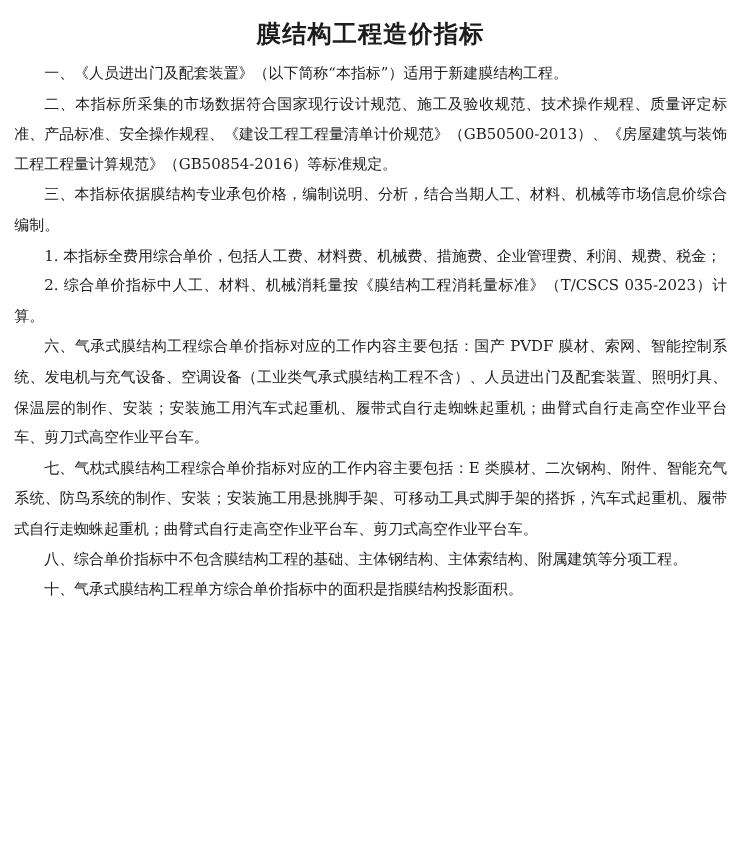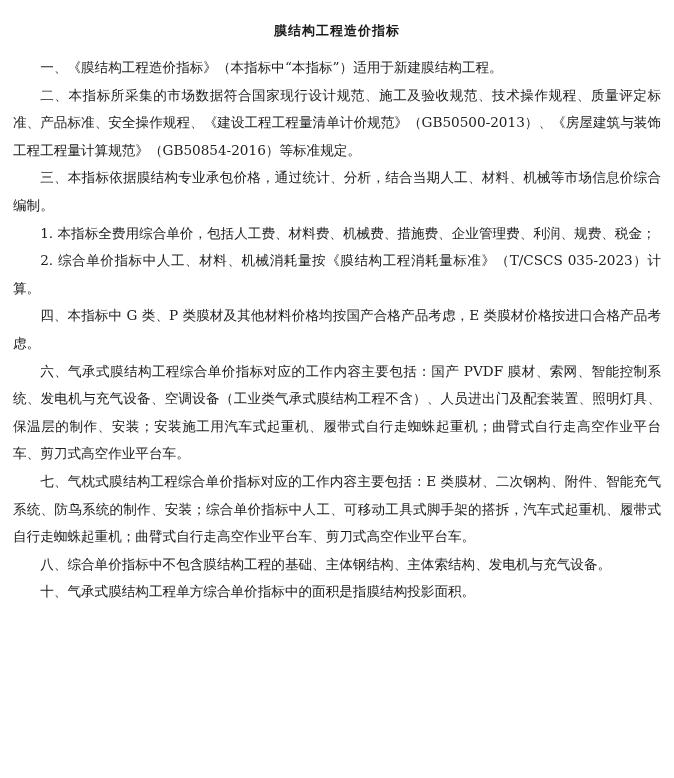--- a/index.html
+++ b/index.html
@@ -9,21 +9,21 @@
     width: 674px;
     height: 778px;
     background: #ffffff;
     overflow: hidden;
     font-family: "DejaVu Serif", "Liberation Serif", serif;
     color: #212121;
   }
   .doc-title {
     margin-top: 19px;
     text-align: center;
-    font-size: 13px;
+    font-size: 22px;
     line-height: 24px;
     font-weight: bold;
     letter-spacing: 1px;
     color: #1c1c1c;
   }
   .doc-content {
     margin: 11px 13px 0 13px;
     font-size: 13.6px;
     line-height: 27.6px;
     text-align: justify;
@@ -32,25 +32,24 @@
     text-indent: 2em;
     word-break: break-all;
   }
 </style>
 </head>
 <body>
 
 <div class="page">
   <h1 class="doc-title">膜结构工程造价指标</h1>
   <div class="doc-content">
-    <p>一、《膜结构工程造价指标》（本指标中“本指标”）适用于新建膜结构工程。</p>
+    <p>一、《人员进出门及配套装置》（以下简称“本指标”）适用于新建膜结构工程。</p>
     <p>二、本指标所采集的市场数据符合国家现行设计规范、施工及验收规范、技术操作规程、质量评定标准、产品标准、安全操作规程、《建设工程工程量清单计价规范》（GB50500-2013）、《房屋建筑与装饰工程工程量计算规范》（GB50854-2016）等标准规定。</p>
-    <p>三、本指标依据膜结构专业承包价格，通过统计、分析，结合当期人工、材料、机械等市场信息价综合编制。</p>
+    <p>三、本指标依据膜结构专业承包价格，编制说明、分析，结合当期人工、材料、机械等市场信息价综合编制。</p>
     <p>1. 本指标全费用综合单价，包括人工费、材料费、机械费、措施费、企业管理费、利润、规费、税金；</p>
     <p>2. 综合单价指标中人工、材料、机械消耗量按《膜结构工程消耗量标准》（T/CSCS 035-2023）计算。</p>
-    <p>四、本指标中 G 类、P 类膜材及其他材料价格均按国产合格产品考虑，E 类膜材价格按进口合格产品考虑。</p>
     <p>六、气承式膜结构工程综合单价指标对应的工作内容主要包括：国产 PVDF 膜材、索网、智能控制系统、发电机与充气设备、空调设备（工业类气承式膜结构工程不含）、人员进出门及配套装置、照明灯具、保温层的制作、安装；安装施工用汽车式起重机、履带式自行走蜘蛛起重机；曲臂式自行走高空作业平台车、剪刀式高空作业平台车。</p>
-    <p>七、气枕式膜结构工程综合单价指标对应的工作内容主要包括：E 类膜材、二次钢构、附件、智能充气系统、防鸟系统的制作、安装；综合单价指标中人工、可移动工具式脚手架的搭拆，汽车式起重机、履带式自行走蜘蛛起重机；曲臂式自行走高空作业平台车、剪刀式高空作业平台车。</p>
-    <p>八、综合单价指标中不包含膜结构工程的基础、主体钢结构、主体索结构、发电机与充气设备。</p>
+    <p>七、气枕式膜结构工程综合单价指标对应的工作内容主要包括：E 类膜材、二次钢构、附件、智能充气系统、防鸟系统的制作、安装；安装施工用悬挑脚手架、可移动工具式脚手架的搭拆，汽车式起重机、履带式自行走蜘蛛起重机；曲臂式自行走高空作业平台车、剪刀式高空作业平台车。</p>
+    <p>八、综合单价指标中不包含膜结构工程的基础、主体钢结构、主体索结构、附属建筑等分项工程。</p>
     <p>十、气承式膜结构工程单方综合单价指标中的面积是指膜结构投影面积。</p>
 
   </div>
 </div>
 
 </body></html>

